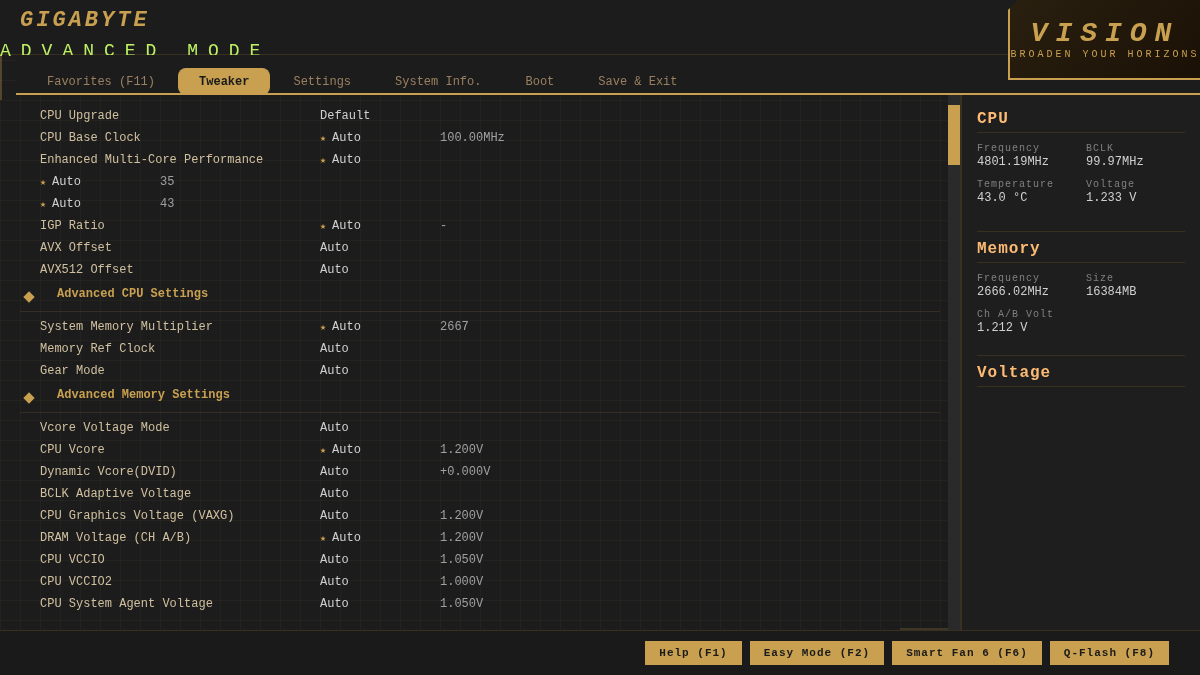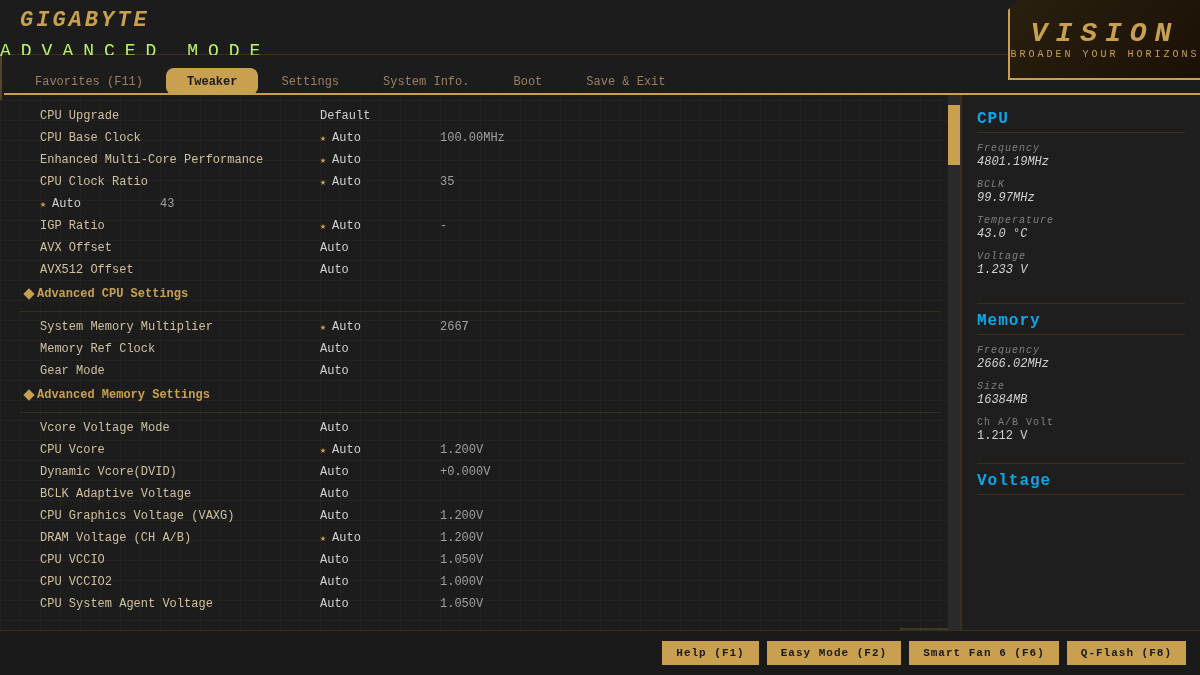--- a/index.html
+++ b/index.html
@@ -117,21 +117,21 @@
     .vision-subtitle {
       color: #c8a050;
       font-size: 10px;
       letter-spacing: 3px;
     }
 
     
     .nav-tabs {
       position: absolute;
       top: 55px;
-      left: 4px;
+      left: 16px;
       right: 0;
       height: 40px;
       display: flex;
       align-items: flex-end;
       background: #1c1c1c;
       border-bottom: 2px solid #c8a050;
       z-index: 10;
       padding-left: 10px;
     }
 
@@ -209,26 +209,26 @@
 
     .star-icon {
       color: #c8a050;
       font-size: 10px;
       margin-right: 2px;
     }
 
     
     .section-header {
       display: flex;
-      align-items: center;
+      align-items: flex-end;
       padding: 6px 20px 6px 25px;
       color: #c8a050;
       font-size: 12px;
       font-weight: bold;
-      gap: 4px;
+      gap: 24px;
     }
 
     .section-bullet {
       width: 8px;
       height: 8px;
       background: #c8a050;
       transform: rotate(45deg);
       flex-shrink: 0;
     }
 
@@ -262,34 +262,33 @@
       border-left: 2px solid #3a3020;
       z-index: 5;
       padding: 15px;
     }
 
     .sidebar-section {
       margin-bottom: 20px;
     }
 
     .sidebar-section-title {
-      color: #0ea5e9;
+      color: #fdba74;
       font-size: 16px;
       font-weight: bold;
       margin-bottom: 10px;
       letter-spacing: 1px;
       border-bottom: 1px solid #3a3020;
       padding-bottom: 4px;
     }
 
     .sidebar-grid {
       display: grid;
-      grid-template-columns: 1fr;
+      grid-template-columns: 1fr 1fr;
       gap: 4px 10px;
-      font-style: italic;
     }
 
     .sidebar-label {
       color: #808080;
       font-size: 10px;
       letter-spacing: 1px;
     }
 
     .sidebar-value {
       color: #d0d0d0;
@@ -312,21 +311,21 @@
       position: absolute;
       bottom: 0;
       left: 0;
       right: 0;
       height: 45px;
       background: #1a1a1a;
       border-top: 1px solid #3a3020;
       display: flex;
       align-items: center;
       justify-content: flex-end;
-      padding: 0 14px;
+      padding: 0 31px;
       gap: 8px;
       z-index: 10;
     }
 
     .bottom-btn {
       background: #c8a050;
       color: #1a1a1a;
       border: none;
       padding: 6px 14px;
       font-size: 11px;
@@ -430,21 +429,20 @@
   <div class="setting-row">
     <span class="setting-label">Enhanced Multi-Core Performance</span>
     <span class="setting-value">
       <span class="star-icon">★</span>
       <span>Auto</span>
     </span>
     <span class="setting-extra"></span>
   </div>
 
   <div class="setting-row">
-    <span class="setting-label">CPU Clock Ratio</span>
     <span class="setting-value">
       <span class="star-icon">★</span>
       <span>Auto</span>
     </span>
     <span class="setting-extra">35</span>
   </div>
 
   <div class="setting-row">
     <span class="setting-value">
       <span class="star-icon">★</span>

